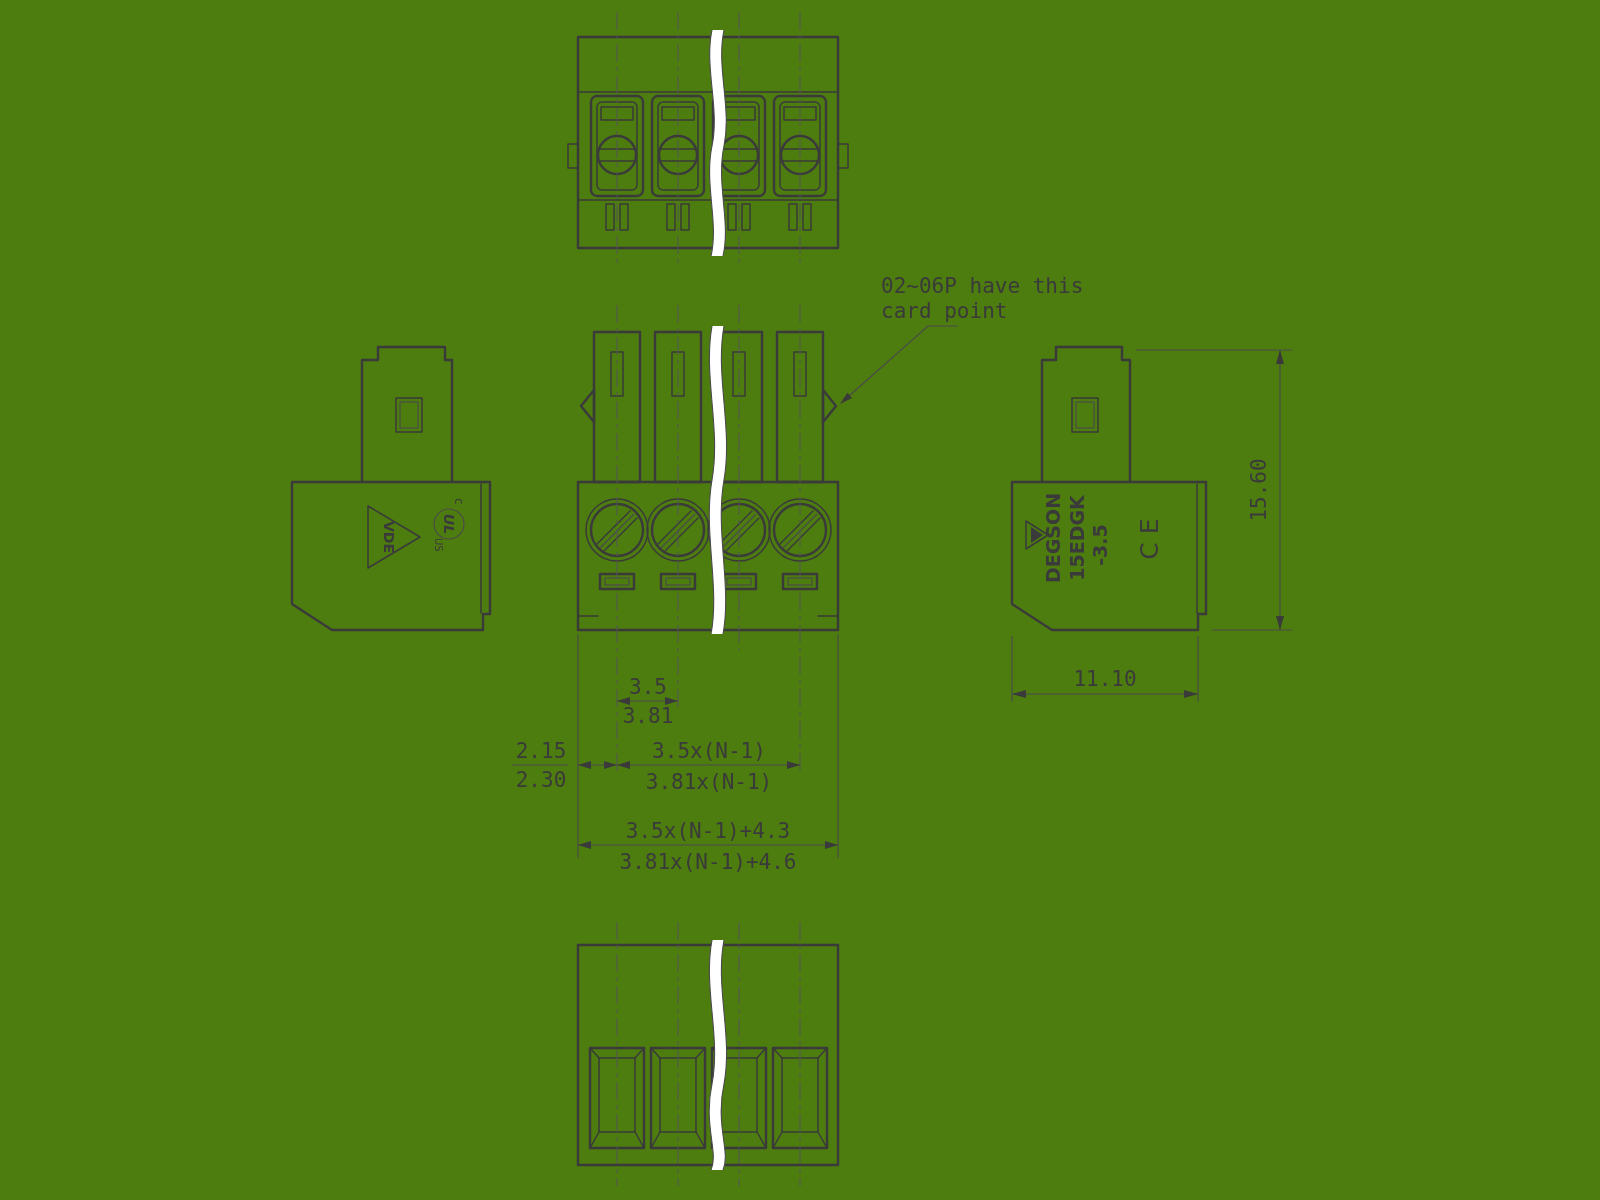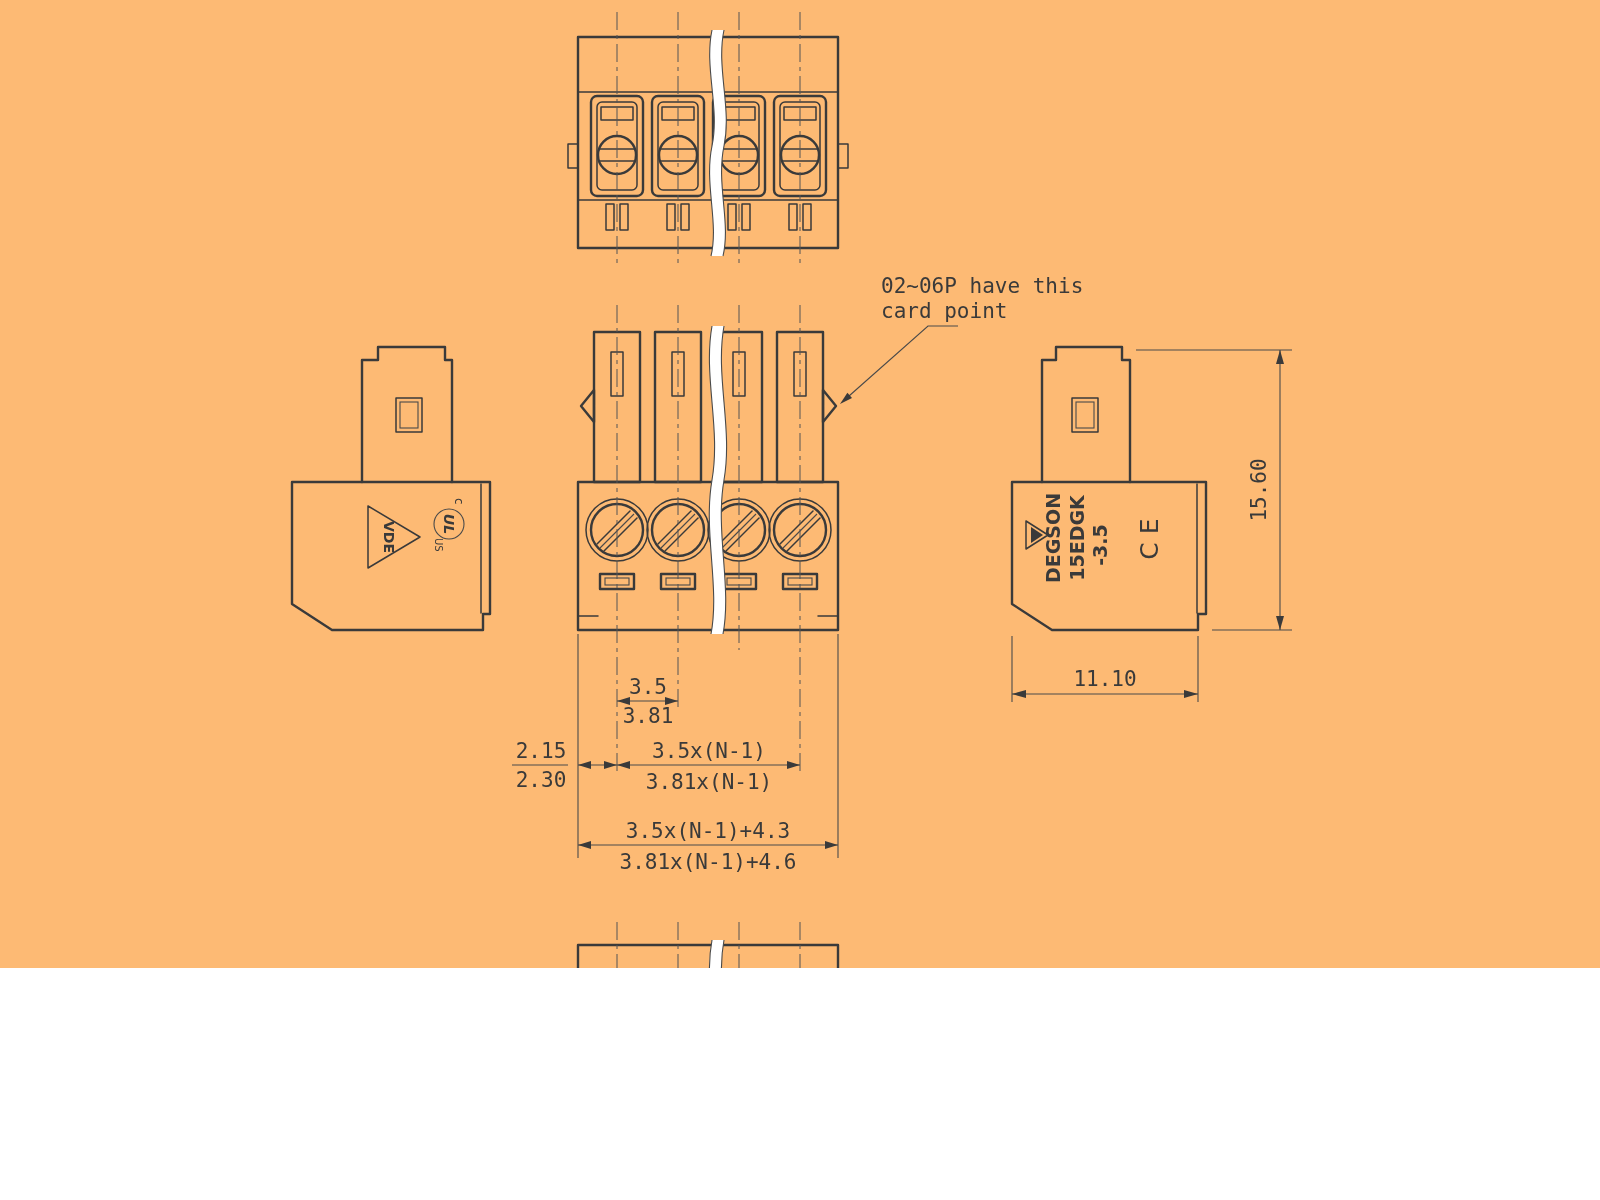--- a/index.html
+++ b/index.html
@@ -1,16 +1,16 @@
 <!DOCTYPE html>
 <html><head>
 <meta charset="utf-8">
 <style>
   html,body{margin:0;padding:0;background:#ffffff;}
-  .stage{position:relative;width:1600px;height:968px;background:#fdba74;overflow:hidden;}
+  .stage{position:relative;width:1600px;height:1200px;background:#4d7c0f;overflow:hidden;}
   svg{display:block;}
   .ol{fill:none;stroke:#3a3a3a;stroke-width:2.4;stroke-linejoin:round;stroke-linecap:round;}
   .md{fill:none;stroke:#3a3a3a;stroke-width:1.5;stroke-linejoin:round;stroke-linecap:round;}
   .dim{fill:none;stroke:#4a4a4a;stroke-width:1.1;}
   .cl{fill:none;stroke:#555555;stroke-width:1;stroke-dasharray:18 5 4 5;}
   .mask{fill:#ffffff;stroke:none;}
   .arr{fill:#3a3a3a;stroke:none;}
   .txt{font-family:"DejaVu Sans Mono","Liberation Mono",monospace;font-size:21px;fill:#3a3a3a;}
   .lbl{font-family:"DejaVu Sans","Liberation Sans",sans-serif;fill:#3a3a3a;}
 </style>

